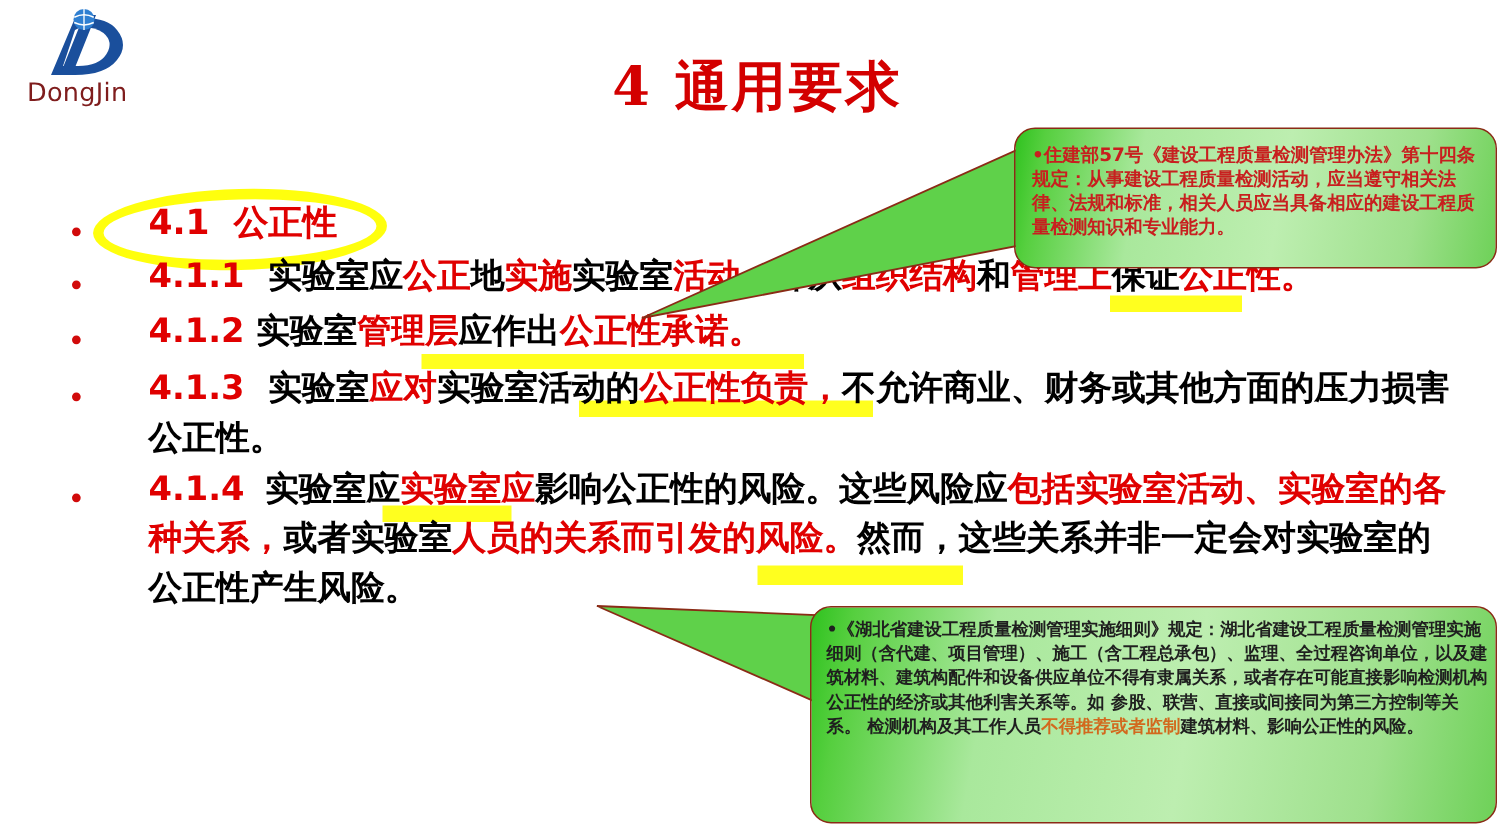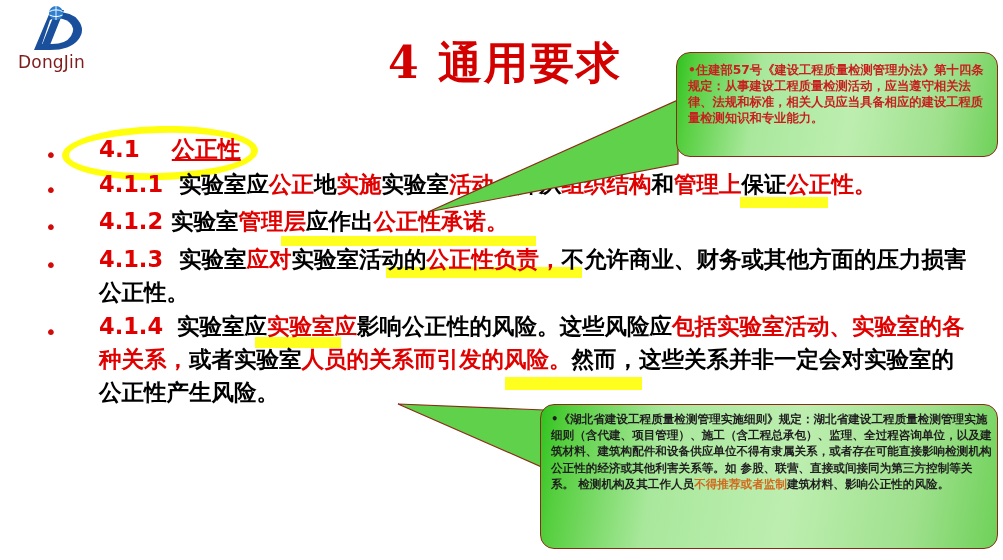--- a/index.html
+++ b/index.html
@@ -12,21 +12,21 @@
   #slide{position:absolute;left:0;top:0;width:1003px;height:560px;background:#fff;overflow:hidden;}
 
   
   #logo{position:absolute;left:12px;top:6px;width:105px;height:70px;}
   #logo .mark{position:absolute;left:8px;top:0px;width:90px;height:48px;}
   #logo .logo-text{position:absolute;left:6px;top:46px;font-size:17px;letter-spacing:.2px;
      color:#7f1d1d;font-family:"DejaVu Sans","Liberation Sans",sans-serif;}
 
   
   #title{position:absolute;left:355px;top:34px;width:300px;text-align:center;
-     color:#d30000;font-size:44px;font-weight:bold;letter-spacing:2px;
+     color:#d30000;font-size:36px;font-weight:bold;letter-spacing:2px;
      font-family:"DejaVu Serif","Liberation Serif",serif;white-space:nowrap;}
 
   
   .bullet-row{position:absolute;display:block;}
   .bullet{position:absolute;color:#d10a0a;font-size:20px;line-height:1;}
   .ptext{font-size:22.5px;line-height:33px;color:#000;font-weight:bold;
       font-family:"DejaVu Sans","Liberation Sans",sans-serif;}
   .red{color:#e00000;}
   .blk{color:#000;}
   .num{color:#e00000;font-weight:bold;}
@@ -51,21 +51,21 @@
      position:absolute;left:0;top:0;
      border:1.5px solid #8a2b16;border-radius:14px;
      background:linear-gradient(100deg,#2fc21f 0%,#56cf3f 6%,#a9e89c 26%,#bdeeb0 55%,#9ee08c 82%,#6ed158 100%);
      box-sizing:border-box;overflow:hidden;
   }
   .callout .ctext{position:absolute;color:#c81f1f;font-weight:bold;
      font-family:"DejaVu Sans","Liberation Sans",sans-serif;}
   .callout svg{position:absolute;overflow:visible;}
 
   #callout-top{left:676px;top:52px;width:322px;height:105px;}
-  #callout-top .body{width:322px;height:105px;}
+  #callout-top .body{width:322px;height:94px;margin-top:33px;}
   #callout-top .ctext{left:11px;top:9px;width:302px;font-size:12.3px;line-height:16.1px;}
 
   #callout-bottom{left:540px;top:404px;width:458px;height:145px;}
   #callout-bottom .body{width:458px;height:145px;}
   #callout-bottom .ctext{left:10px;top:6px;width:442px;font-size:11.6px;line-height:16.2px;
      color:#1f1f1f;}
   #callout-bottom .ctext .rd{color:#cc2200;}
   #callout-bottom .ctext .org{color:#d2691e;text-align:right;}
 </style>
 </head>
@@ -92,21 +92,21 @@
   <div class="hl" style="left:386px;top:267px;width:196px;height:11px;"></div>
   <div class="hl" style="left:255px;top:337px;width:86px;height:11px;"></div>
   <div class="hl" style="left:505px;top:377px;width:137px;height:13px;"></div>
 
   <div id="title">4  通用要求</div>
 
   <div id="l41" class="bullet-row">
     <span class="bullet" style="left:0px;top:12px;">•</span>
     <span class="ptext indent" style="position:relative;">
       <span class="num">4.1</span>
-      <span class="red" style="margin-left:24px;text-decoration:underline;">公正性</span>
+      <span class="red" style="margin-left:8px;">公正性</span>
     </span>
   </div>
 
   <div id="l411" class="bullet-row">
     <span class="bullet" style="left:0px;top:12px;">•</span>
     <span class="ptext indent" style="position:relative;white-space:nowrap;">
       <span class="num">4.1.1</span>
       <span style="margin-left:8px;"><span class="blk">实验室应</span><span class="red">公正</span><span class="blk">地</span><span class="red">实施</span><span class="blk">实验室</span><span class="red">活动，</span><span class="blk">并从</span><span class="red">组织结构</span><span class="blk">和</span><span class="red">管理上</span><span class="blk">保证</span><span class="red">公正性。</span></span>
     </span>
   </div>

